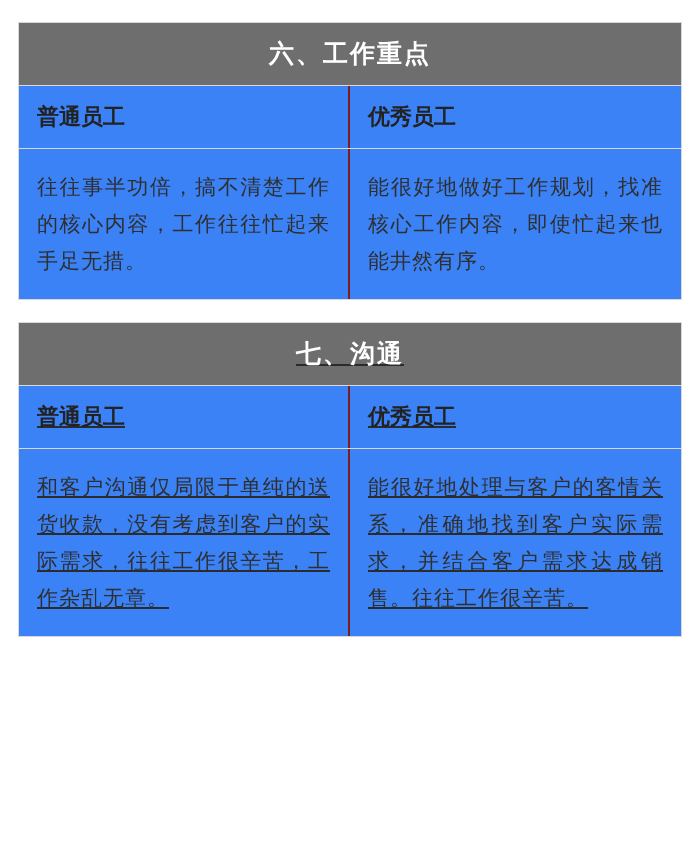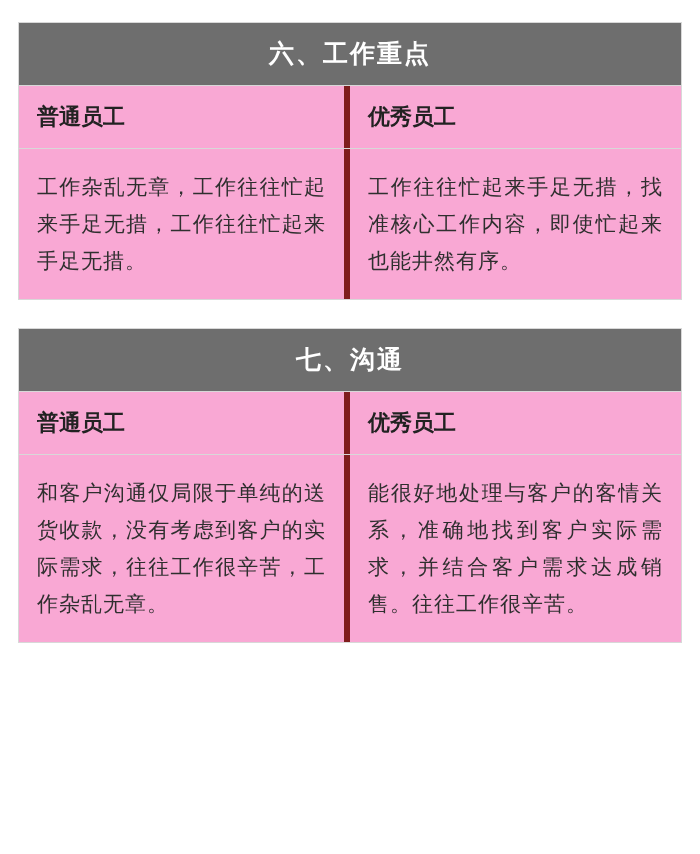--- a/index.html
+++ b/index.html
@@ -19,24 +19,25 @@
     height: 854px;
     box-sizing: border-box;
     padding: 22px 18px 0 18px;
     display: flex;
     flex-direction: column;
   }
   .table {
     border: 1px solid #d8d8d8;
     box-sizing: border-box;
     width: 100%;
-    background: #f9a8d4;
+    background: #3b82f6;
   }
   .table + .table {
-    margin-top: 28px;
+    margin-top: 22px;
+    text-decoration: underline;
   }
   .table-header {
     background: #6e6e6e;
     color: #ffffff;
     text-align: center;
     font-size: 25px;
     font-weight: bold;
     letter-spacing: 2px;
     padding: 14px 0 15px 0;
     border-bottom: 1px solid #d8d8d8;
@@ -49,21 +50,21 @@
   }
   .row.sub-head {
     border-bottom: 1px solid #d8d8d8;
   }
   .cell {
     box-sizing: border-box;
     width: 50%;
     padding: 14px 18px 16px 18px;
   }
   .cell.left {
-    border-right: 6px solid #7f1d1d;
+    border-right: 2px solid #7f1d1d;
   }
   .sub-head .cell {
     font-size: 22px;
     font-weight: bold;
     color: #222222;
     padding-top: 16px;
     padding-bottom: 16px;
   }
   .body-cell {
     font-size: 21px;
@@ -83,22 +84,22 @@
 
 <div class="page">
 
   <div class="table">
     <div class="table-header">六、工作重点</div>
     <div class="row sub-head">
       <div class="cell left">普通员工</div>
       <div class="cell">优秀员工</div>
     </div>
     <div class="row">
-      <div class="cell left body-cell">工作杂乱无章，工作往往忙起来手足无措，工作往往忙起来手足无措。</div>
-      <div class="cell body-cell">工作往往忙起来手足无措，找准核心工作内容，即使忙起来也能井然有序。</div>
+      <div class="cell left body-cell">往往事半功倍，搞不清楚工作的核心内容，工作往往忙起来手足无措。</div>
+      <div class="cell body-cell">能很好地做好工作规划，找准核心工作内容，即使忙起来也能井然有序。</div>
     </div>
   </div>
 
   <div class="table">
     <div class="table-header">七、沟通</div>
     <div class="row sub-head">
       <div class="cell left">普通员工</div>
       <div class="cell">优秀员工</div>
     </div>
     <div class="row">

